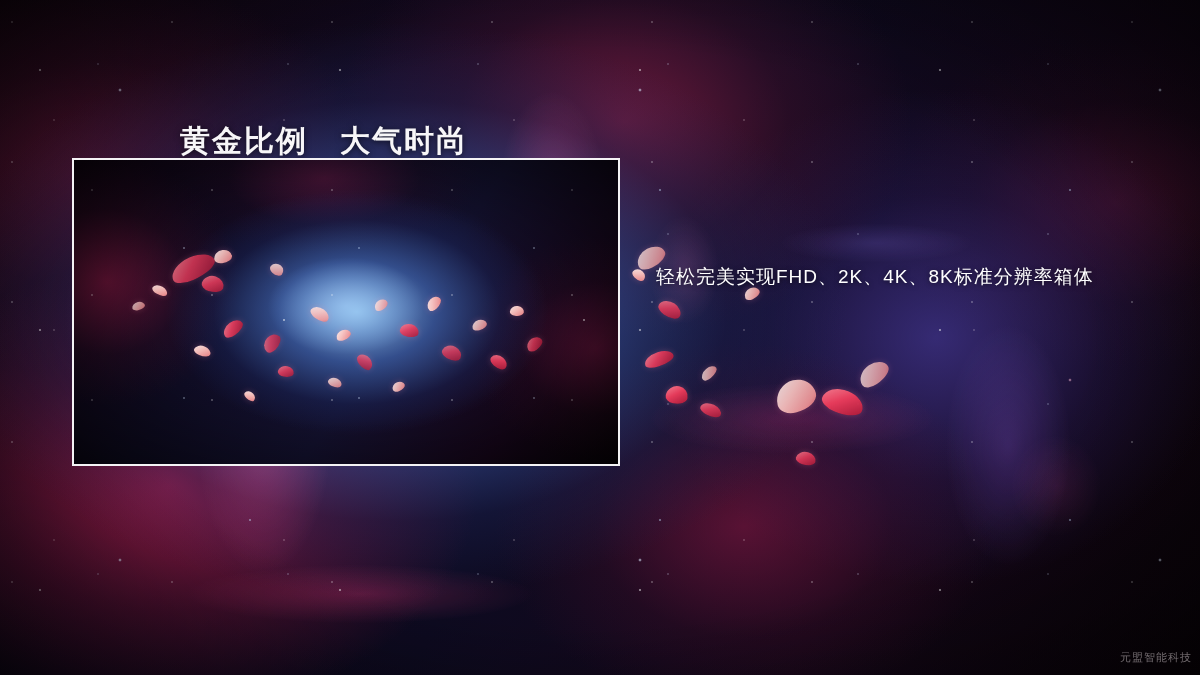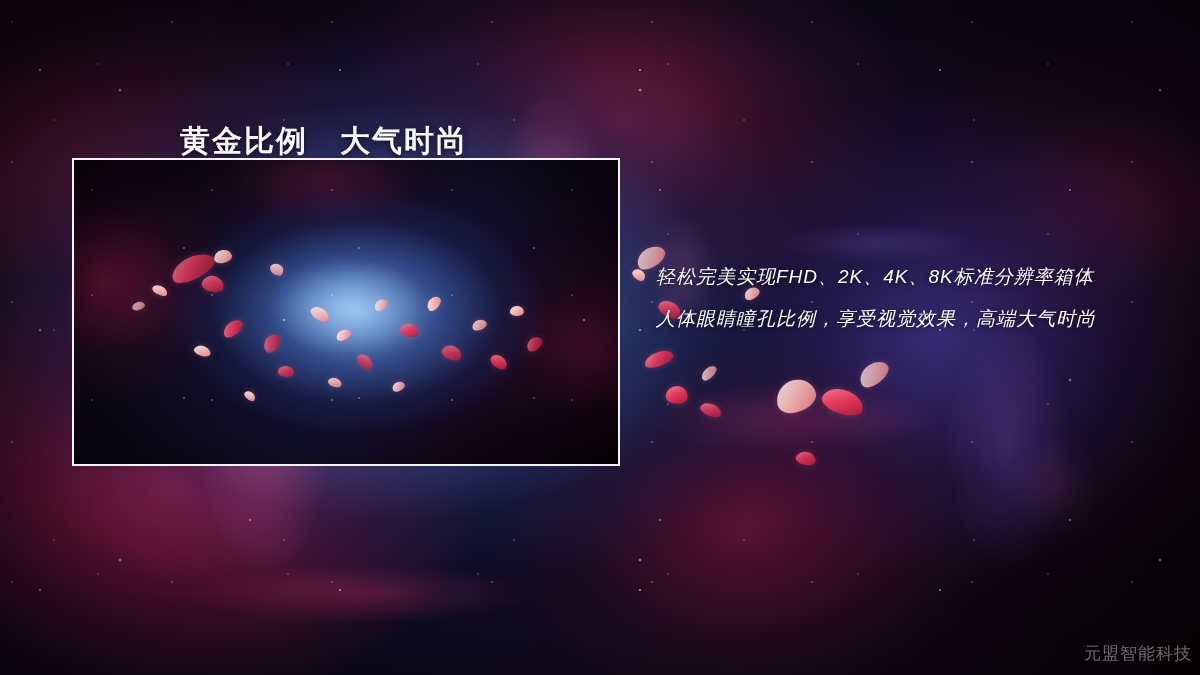--- a/index.html
+++ b/index.html
@@ -161,27 +161,26 @@
     top: 256px;
     width: 520px;
   }
   .copy-line {
     font-size: 19px;
     line-height: 42px;
     letter-spacing: 1px;
     color: #ffffff;
     white-space: nowrap;
     text-shadow: 0 1px 5px rgba(0,0,0,.6);
-    font-style: italic;
   }
   #watermark {
     position: absolute;
     right: 8px;
     bottom: 10px;
-    font-size: 17px;
+    font-size: 11px;
     letter-spacing: 1px;
     color: rgba(196,188,192,.55);
   }
 </style>
 </head>
 <body>
 
 <div id="slide">
 
   <div id="bg-base" class="bg-layer"></div>
@@ -236,17 +235,16 @@
         <div class="petal deep" style="left: 452px; top: 178px; width: 17px; height: 12px; transform: rotate(-34deg); opacity: 0.78;"></div>
         <div class="petal pale" style="left: 254px; top: 218px; width: 14px; height: 9px; transform: rotate(24deg); opacity: 0.84;"></div>
         <div class="petal pale" style="left: 318px; top: 222px; width: 13px; height: 9px; transform: rotate(-22deg); opacity: 0.89;"></div>
         <div class="petal pale" style="left: 170px; top: 232px; width: 12px; height: 8px; transform: rotate(46deg); opacity: 0.95;"></div>
       </div>
     <div id="photo-vignette"></div>
   </div>
 
   <div id="body-copy">
     <div class="copy-line">轻松完美实现FHD、2K、4K、8K标准分辨率箱体</div>
-    <div class="copy-line">人体眼睛瞳孔比例，享受视觉效果，高端大气时尚</div>
   </div>
 
   <div id="watermark">元盟智能科技</div>
 </div>
 
 </body></html>

